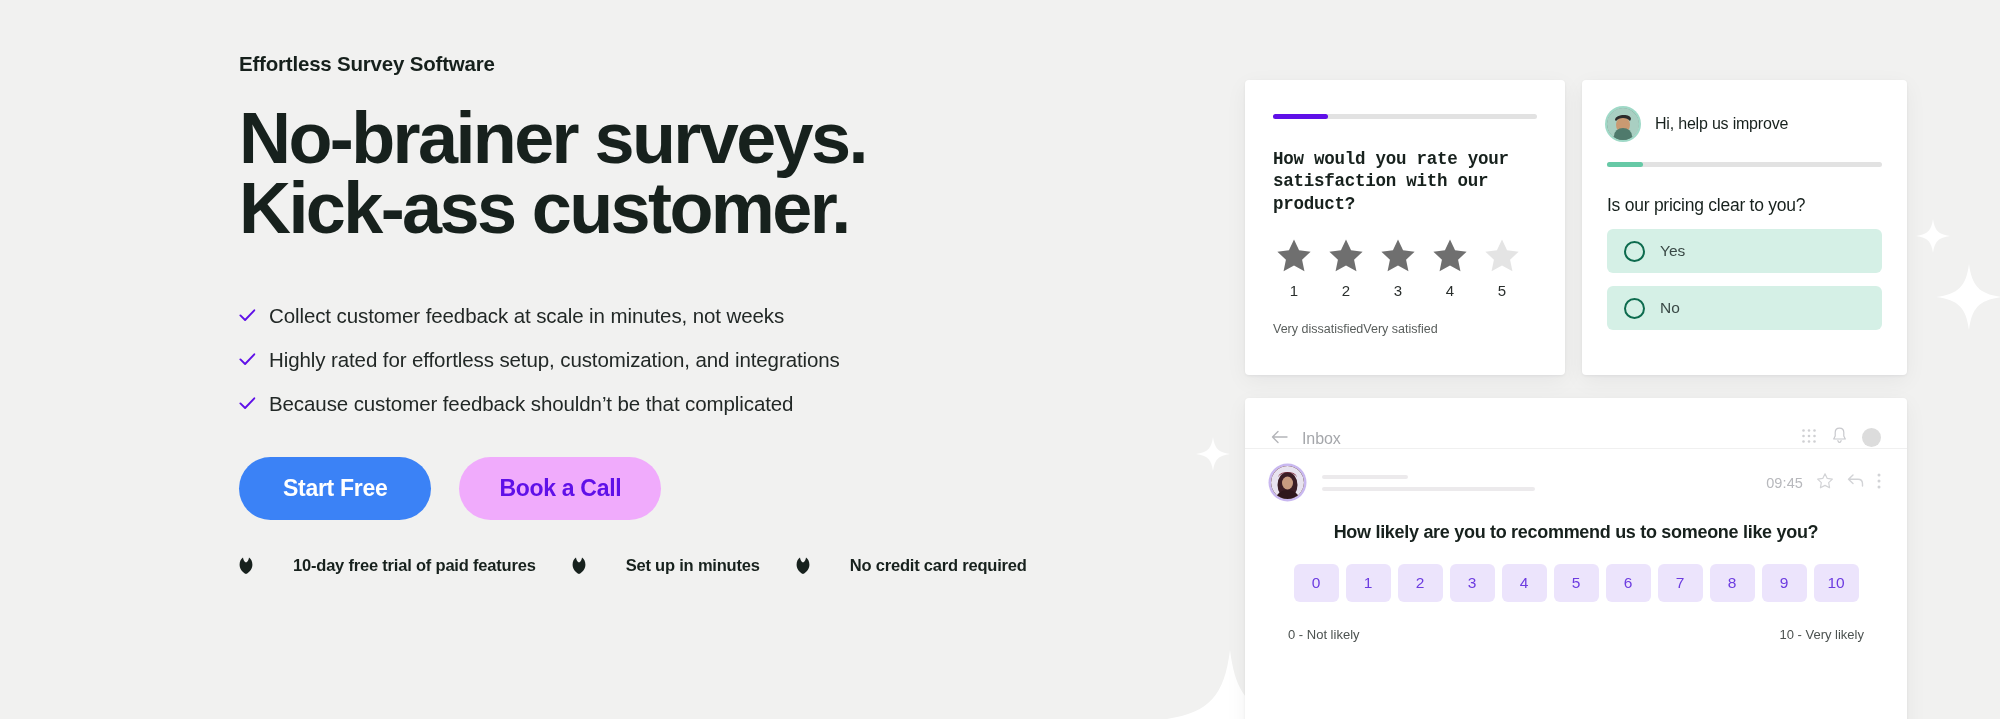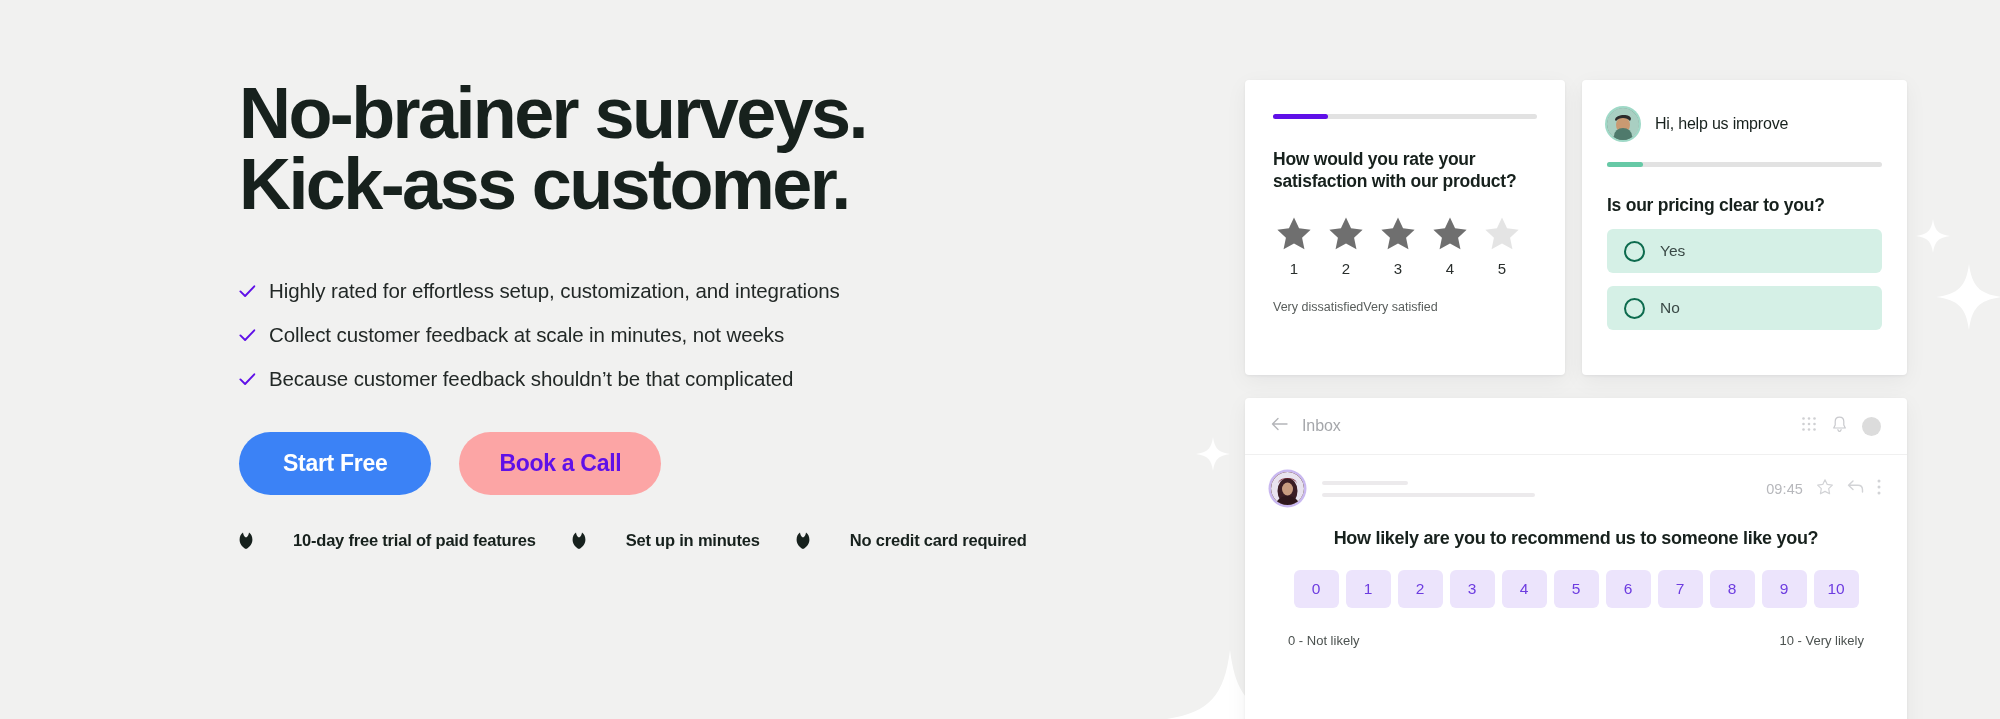--- a/index.html
+++ b/index.html
@@ -30,77 +30,77 @@
   .bullet .chk svg { display: block; }
   .bullet .btxt { font-size: 20.5px; color: #222826; letter-spacing: -0.1px; }
 
   .cta-row { margin-top: 31px; display: flex; align-items: center; gap: 28px; }
   .btn {
     border: none; cursor: pointer; border-radius: 999px;
     font-family: "Liberation Sans", sans-serif;
     font-size: 23px; font-weight: 700; letter-spacing: -0.3px;
   }
   .btn-primary { background: #3b82f6; color: #ffffff; padding: 18px 44px; }
-  .btn-secondary { background: #fca5a5; color: #5f10e8; padding: 18px 40px; }
+  .btn-secondary { background: #f0abfc; color: #5f10e8; padding: 18px 40px; }
 
   .trust-row { margin-top: 36px; display: flex; align-items: center; gap: 36px; }
   .trust { display: flex; align-items: center; gap: 8px; }
   .trust .tulip { width: 14px; height: 17px; display: block; }
   .trust .ttxt { font-size: 16.5px; font-weight: 700; color: #17211d; letter-spacing: -0.2px; margin-left: 32px; }
 
   
   .cards { position: absolute; left: 1245px; top: 80px; width: 680px; height: 600px; }
 
   .card {
     position: absolute; background: #ffffff; border-radius: 4px;
     box-shadow: 0 1px 3px rgba(16,24,40,0.06), 0 6px 22px rgba(16,24,40,0.05);
   }
 
   
   .card-stars { left: 0; top: 0; width: 320px; height: 295px; padding: 34px 28px 0 28px; }
   .progress { width: 264px; height: 5px; border-radius: 3px; background: #e2e2e2; position: relative; }
   .progress > i { position: absolute; left: 0; top: 0; height: 100%; border-radius: 3px; display: block; }
   .q-title {
     margin-top: 29px; font-size: 17.5px; font-weight: 700; color: #17211d;
-    line-height: 1.28; letter-spacing: -0.25px;
+    line-height: 1.28; letter-spacing: -0.25px; font-family: Liberation Mono, monospace;
   }
   .stars { margin-top: 22px; display: flex; gap: 10px; }
   .star-wrap { width: 42px; text-align: center; }
   .star-wrap svg { display: block; margin: 0 auto; }
   .star-num { margin-top: 7px; font-size: 15px; color: #2a2f2d; }
   .anchors {
     margin-top: 23px; display: flex; 
     font-size: 12.5px; color: #585d5b; width: 264px;
   }
 
   
   .card-yesno { left: 337px; top: 0; width: 325px; height: 295px; padding: 28px 25px 0 25px; }
   .greet { display: flex; align-items: center; gap: 16px; }
   .avatar-ring {
     width: 32px; height: 32px; border-radius: 50%; overflow: hidden;
     background: linear-gradient(150deg,#7fb7a4 0%,#5b8f7e 40%,#9fc8bb 100%);
     box-shadow: 0 0 0 2px #9fd9c7; position: relative; flex: 0 0 32px;
   }
   .greet-text { font-size: 16px; color: #17211d; letter-spacing: -0.2px; }
   .progress-2 { margin-top: 22px; width: 100%; }
-  .q-title-2 { margin-top: 28px; font-size: 17.5px; font-weight: 700; color: #17211d; letter-spacing: -0.25px; }
+  .q-title-2 { margin-top: 28px; font-size: 17.5px; font-weight: 400; color: #17211d; letter-spacing: -0.25px; }
   .opt {
     margin-top: 13px; height: 44px; border-radius: 6px; background: #d5f0e6;
     display: flex; align-items: center; padding-left: 17px; gap: 15px; cursor: pointer;
   }
   .radio {
     width: 21px; height: 21px; border-radius: 50%;
     border: 2.4px solid #0d6b4e; flex: 0 0 21px;
   }
   .opt-label { font-size: 15.5px; color: #3a4946; }
 
   
   .card-nps { left: 0; top: 318px; width: 662px; height: 362px; }
   .nps-header {
-    height: 57px; display: flex; align-items: center; padding: 0 26px;
+    height: 51px; display: flex; align-items: flex-end; padding: 0 26px;
     border-bottom: 1px solid #f0f0f0;
   }
   .nps-back { display: flex; align-items: center; gap: 14px; }
   .nps-back .inbox-label { font-size: 16px; color: #a5a7ab; letter-spacing: -0.1px; }
   .nps-header-right { margin-left: auto; display: flex; align-items: center; gap: 15px; }
   .avatar-dot { width: 19px; height: 19px; border-radius: 50%; background: #dcdcdc; }
 
   .msg-row { display: flex; align-items: center; padding: 17px 26px 0 26px; }
   .msg-avatar {
     width: 33px; height: 33px; border-radius: 50%; overflow: hidden; flex: 0 0 33px;
@@ -133,42 +133,43 @@
   
   .sparkle { position: absolute; pointer-events: none; }
 </style>
 </head>
 <body>
 
 <div class="stage">
 
   <div class="left">
 
+    <div class="eyebrow">Effortless Survey Software</div>
 
     <h1 class="headline">
       <span class="l1">No-brainer surveys.</span>
       <span class="l2">Kick-ass customer.</span>
     </h1>
 
     <div class="bullets">
       <div class="bullet">
         <span class="chk">
           <svg width="17" height="13" viewBox="0 0 17 13">
               <path d="M1.4 6.4 L6.1 11 L15.3 1.3" fill="none" stroke="#5f10e8" stroke-width="1.9" stroke-linecap="round" stroke-linejoin="round"></path>
             </svg>
         </span>
-        <span class="btxt">Highly rated for effortless setup, customization, and integrations</span>
+        <span class="btxt">Collect customer feedback at scale in minutes, not weeks</span>
       </div>
       <div class="bullet">
         <span class="chk">
           <svg width="17" height="13" viewBox="0 0 17 13">
               <path d="M1.4 6.4 L6.1 11 L15.3 1.3" fill="none" stroke="#5f10e8" stroke-width="1.9" stroke-linecap="round" stroke-linejoin="round"></path>
             </svg>
         </span>
-        <span class="btxt">Collect customer feedback at scale in minutes, not weeks</span>
+        <span class="btxt">Highly rated for effortless setup, customization, and integrations</span>
       </div>
       <div class="bullet">
         <span class="chk">
           <svg width="17" height="13" viewBox="0 0 17 13">
               <path d="M1.4 6.4 L6.1 11 L15.3 1.3" fill="none" stroke="#5f10e8" stroke-width="1.9" stroke-linecap="round" stroke-linejoin="round"></path>
             </svg>
         </span>
         <span class="btxt">Because customer feedback shouldn’t be that complicated</span>
       </div>
     </div>

